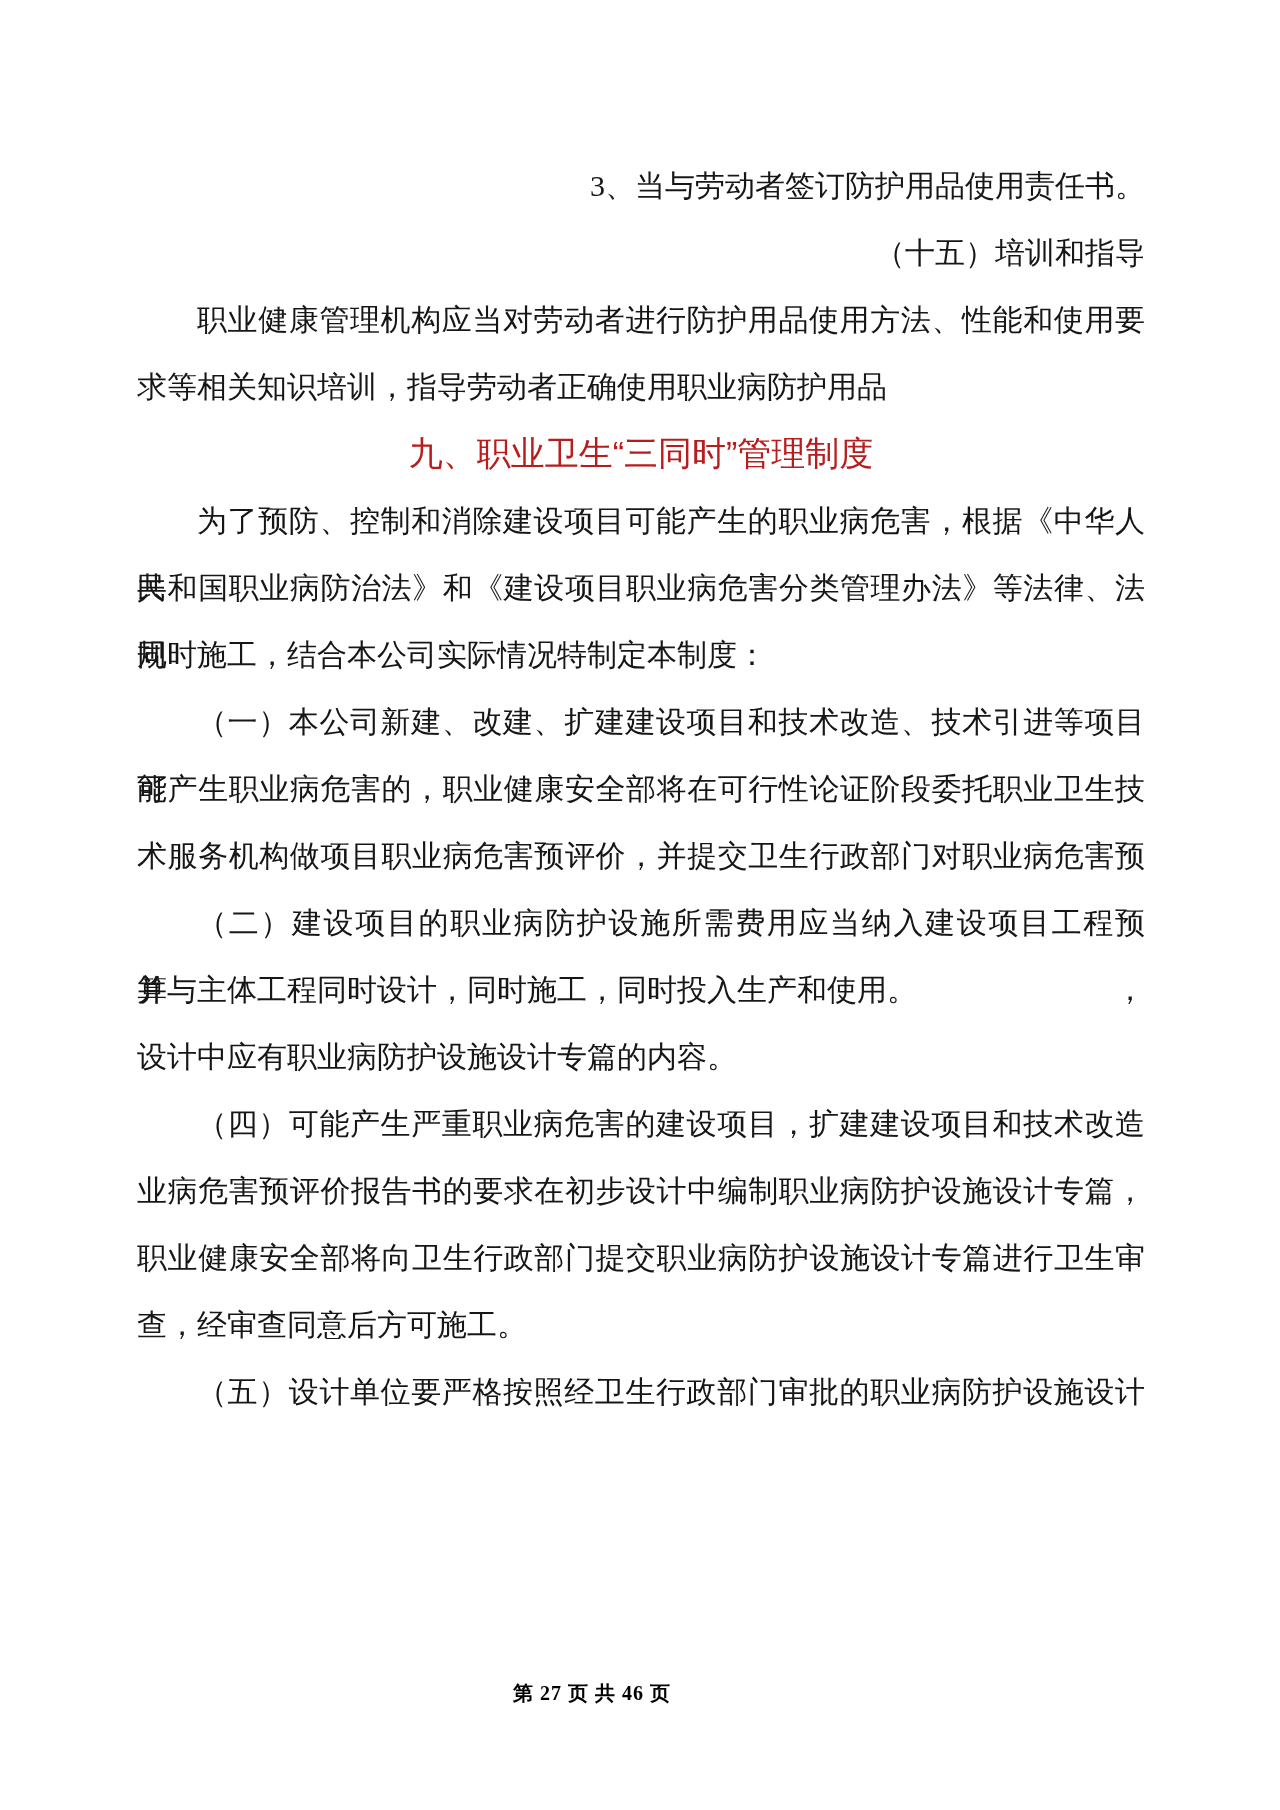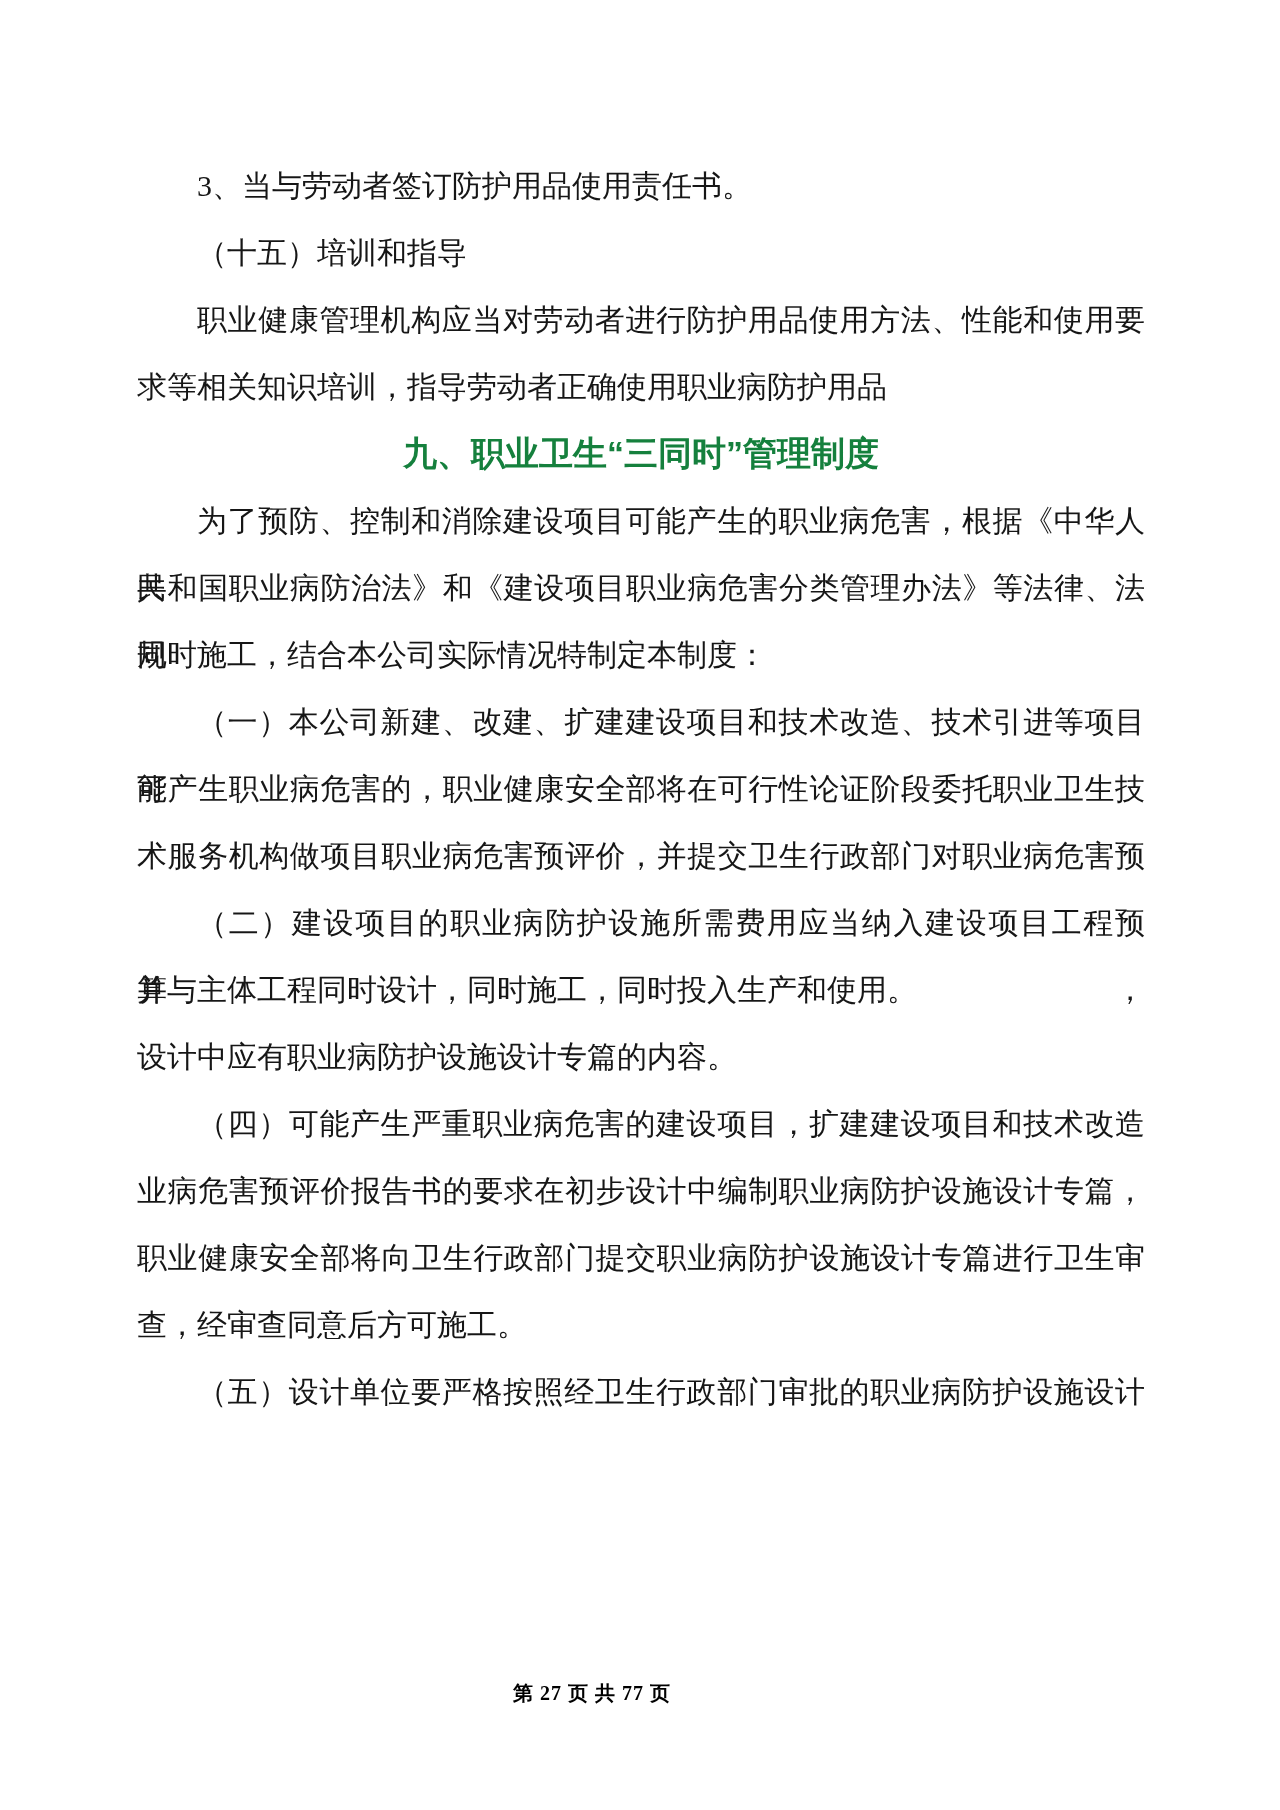--- a/index.html
+++ b/index.html
@@ -23,32 +23,33 @@
   }
   .line {
     height: 67px;
     line-height: 67px;
     font-size: 30px;
     color: #161616;
     letter-spacing: 0;
   }
   .line.indent {
     text-indent: 60px;
+    text-align: right;
   }
   .line.justify {
     text-align: justify;
     text-align-last: justify;
   }
   .line.heading {
     font-family: "Liberation Sans", sans-serif;
-    font-weight: 700;
+    font-weight: 400;
     font-size: 34px;
     text-align: right;
     text-align-last: center;
-    color: #15803d;
+    color: #b91c1c;
   }
   .footer {
     position: absolute;
     top: 1679px;
     left: 592px;
     transform: translateX(-50%);
     white-space: nowrap;
     font-family: "Liberation Serif", serif;
     font-weight: 700;
     font-size: 20px;
@@ -76,15 +77,15 @@
       <div class="line indent justify">（二）建设项目的职业病防护设施所需费用应当纳入建设项目工程预算，</div>
       <div class="line">并与主体工程同时设计，同时施工，同时投入生产和使用。</div>
       <div class="line">设计中应有职业病防护设施设计专篇的内容。</div>
       <div class="line indent justify">（四）可能产生严重职业病危害的建设项目，扩建建设项目和技术改造</div>
       <div class="line justify">业病危害预评价报告书的要求在初步设计中编制职业病防护设施设计专篇，</div>
       <div class="line justify">职业健康安全部将向卫生行政部门提交职业病防护设施设计专篇进行卫生审</div>
       <div class="line">查，经审查同意后方可施工。</div>
       <div class="line indent justify">（五）设计单位要严格按照经卫生行政部门审批的职业病防护设施设计</div>
     </div>
   <div class="footer">
-    <span>第 27 页 共 77 页</span>
+    <span>第 27 页 共 46 页</span>
   </div>
 </div>
 
 </body></html>

